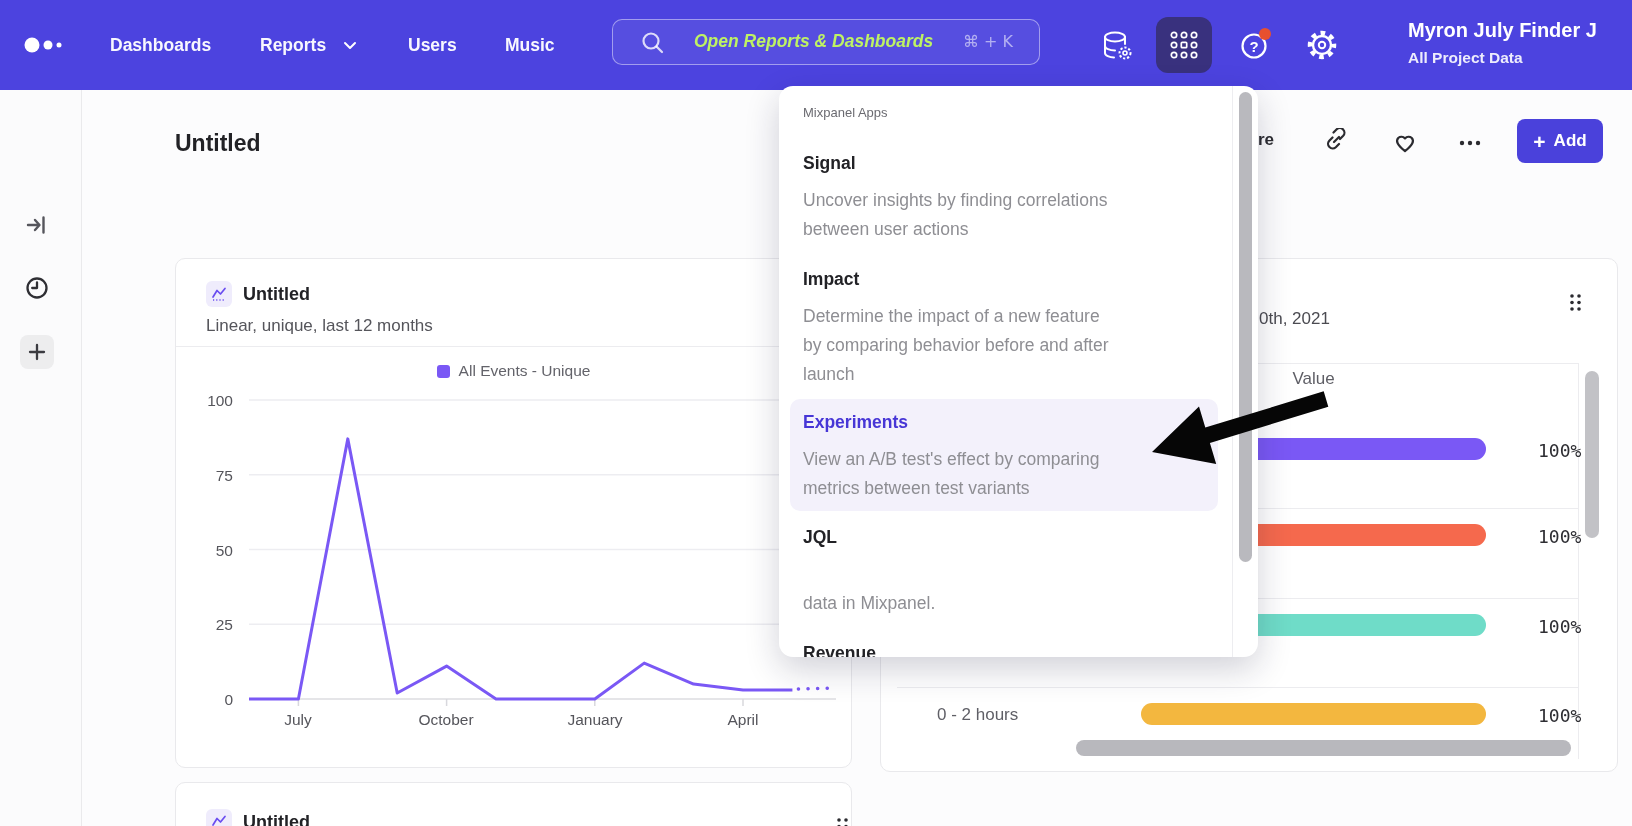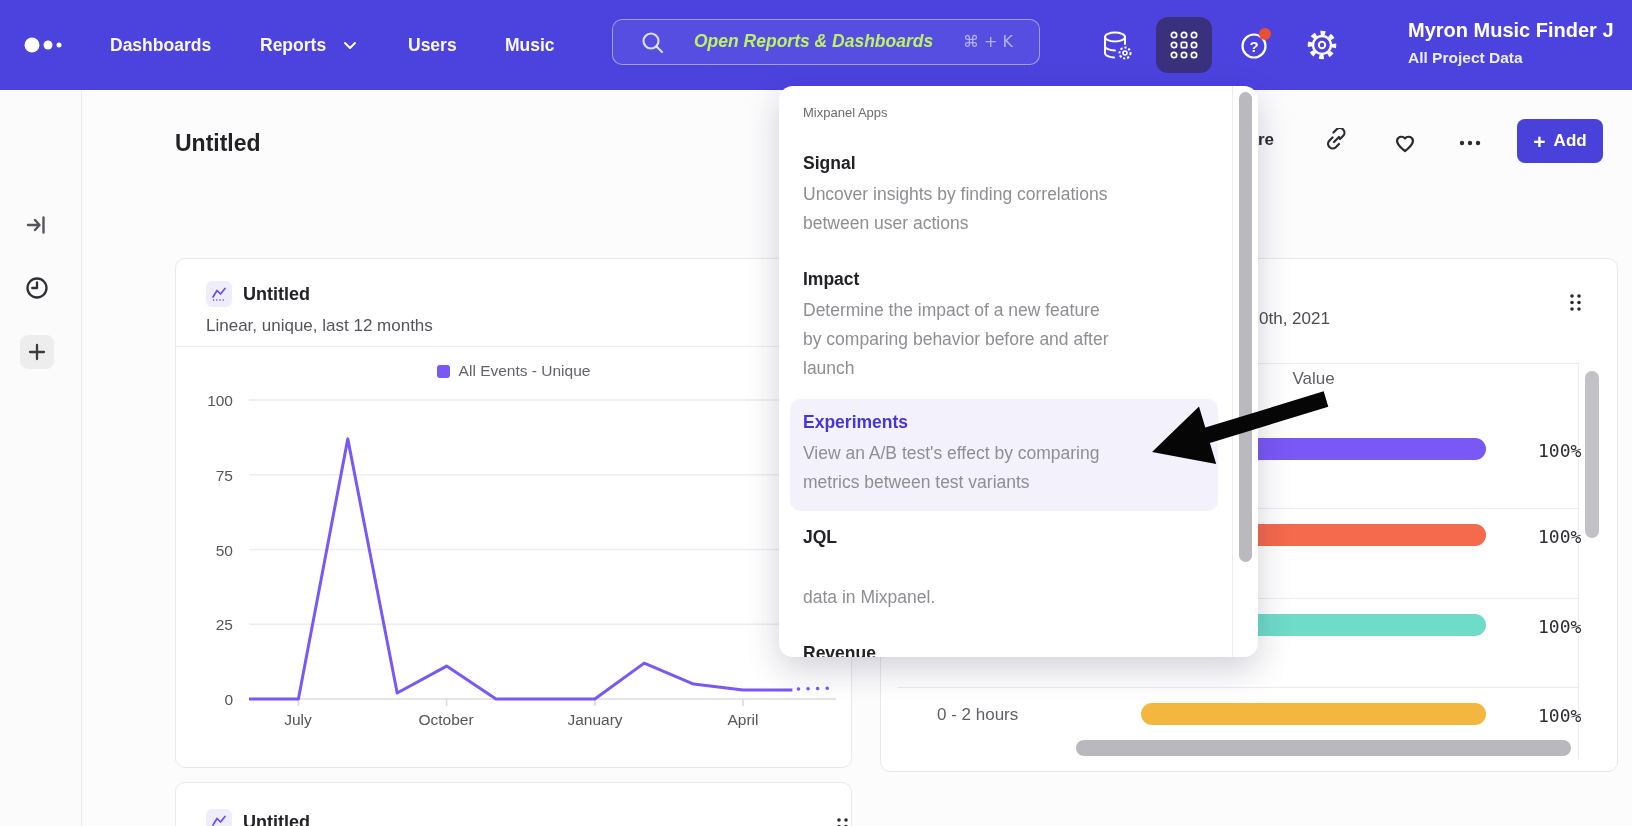--- a/index.html
+++ b/index.html
@@ -54,21 +54,21 @@
   .t-bar { left:260px; width:345px; height:22px; border-radius:11px; }
   .t-pct { left:618px; font-size:18px; color:#2e2e33; font-family:"DejaVu Sans Mono", monospace;margin-left:39px; }
   .t-lbl { left:56px; width:192px; text-align:left; font-size:17px; color:#5f5f66; }
   .vthumb { left:704px; top:112px; width:14px; height:167px; border-radius:7px; background:#c2c2c6; }
   .hthumb { left:195px; top:481px; width:495px; height:16px; border-radius:8px; background:#b8b8bd; }
   
   #menu { left:779px; top:86px; width:479px; height:571px; background:#fff; border-radius:14px;
     box-shadow:0 12px 34px rgba(25,25,60,.20); overflow:hidden; z-index:10; }
   #menu .hdr { left:24px; top:19px; font-size:13px; color:#6B6B71; }
   .mi-title { left:24px; font-size:17.5px; font-weight:700; color:#222226; cursor:pointer; }
-  .mi-line { left:24px; width:380px; height:29px; line-height:29px; font-size:17.5px; color:#8E8E93; }
+  .mi-line { left:24px; width:380px; height:29px; line-height:29px; font-size:17.5px; color:#8E8E93;margin-top:6px; }
   #mi-exp-bg { left:11px; top:313px; width:428px; height:112px; background:#F3F1FB; border-radius:10px; }
   #mi-exp-title { color:#4736D6; }
   #menu-gutter { left:453px; top:0; width:1px; height:571px; background:#ededf0; }
   #menu-thumb { left:460px; top:6px; width:13px; height:470px; border-radius:7px; background:#b9b9be; cursor:grab; }
   
   #card2 { left:175px; top:782px; width:677px; height:60px; }
   #card2 .hd-icon { left:30px; top:26px; width:26px; height:26px; background:#efecfc; border-radius:6px;
     display:flex; align-items:center; justify-content:center; }
   #card2 .hd-title { left:67px; top:29px; font-size:18px; font-weight:700; color:#222226; }
   #overlay-arrow { left:0; top:0; width:1632px; height:826px; z-index:20; pointer-events:none; }
@@ -129,21 +129,21 @@
     <text x="18" y="25.5" text-anchor="middle" fill="#fff" font-size="15" font-weight="bold" font-family="Liberation Sans, sans-serif">?</text>
     <circle cx="29" cy="8" r="6" fill="#E8502F"></circle>
   </svg>
 
   <svg class="abs" style="left:1304px;top:27px" width="36" height="36">
     <circle cx="18" cy="18" r="12" fill="none" stroke="#fff" stroke-width="4.5" stroke-dasharray="4.7 4.75" stroke-dashoffset="2"></circle>
     <circle cx="18" cy="18" r="9" fill="none" stroke="#fff" stroke-width="2.4"></circle>
     <circle cx="18" cy="18" r="3.2" fill="none" stroke="#fff" stroke-width="2"></circle>
   </svg>
 
-  <div class="abs" id="proj-name">Myron Music Finder J</div>
+  <div class="abs" id="proj-name">Myron July Finder J</div>
   <div class="abs" id="proj-sub">All Project Data</div>
 </div>
 
 <div class="abs" id="sidebar">
   <div class="abs side-btn" style="top:118px">
     <svg width="24" height="24">
       <path d="M3 12 H14 M10 7 l4.5 5 -4.5 5 M18.5 4.5 V19.5" fill="none" stroke="#55555c" stroke-width="2.4" stroke-linecap="round" stroke-linejoin="round"></path>
     </svg>
   </div>
   <div class="abs side-btn" style="top:181px">

